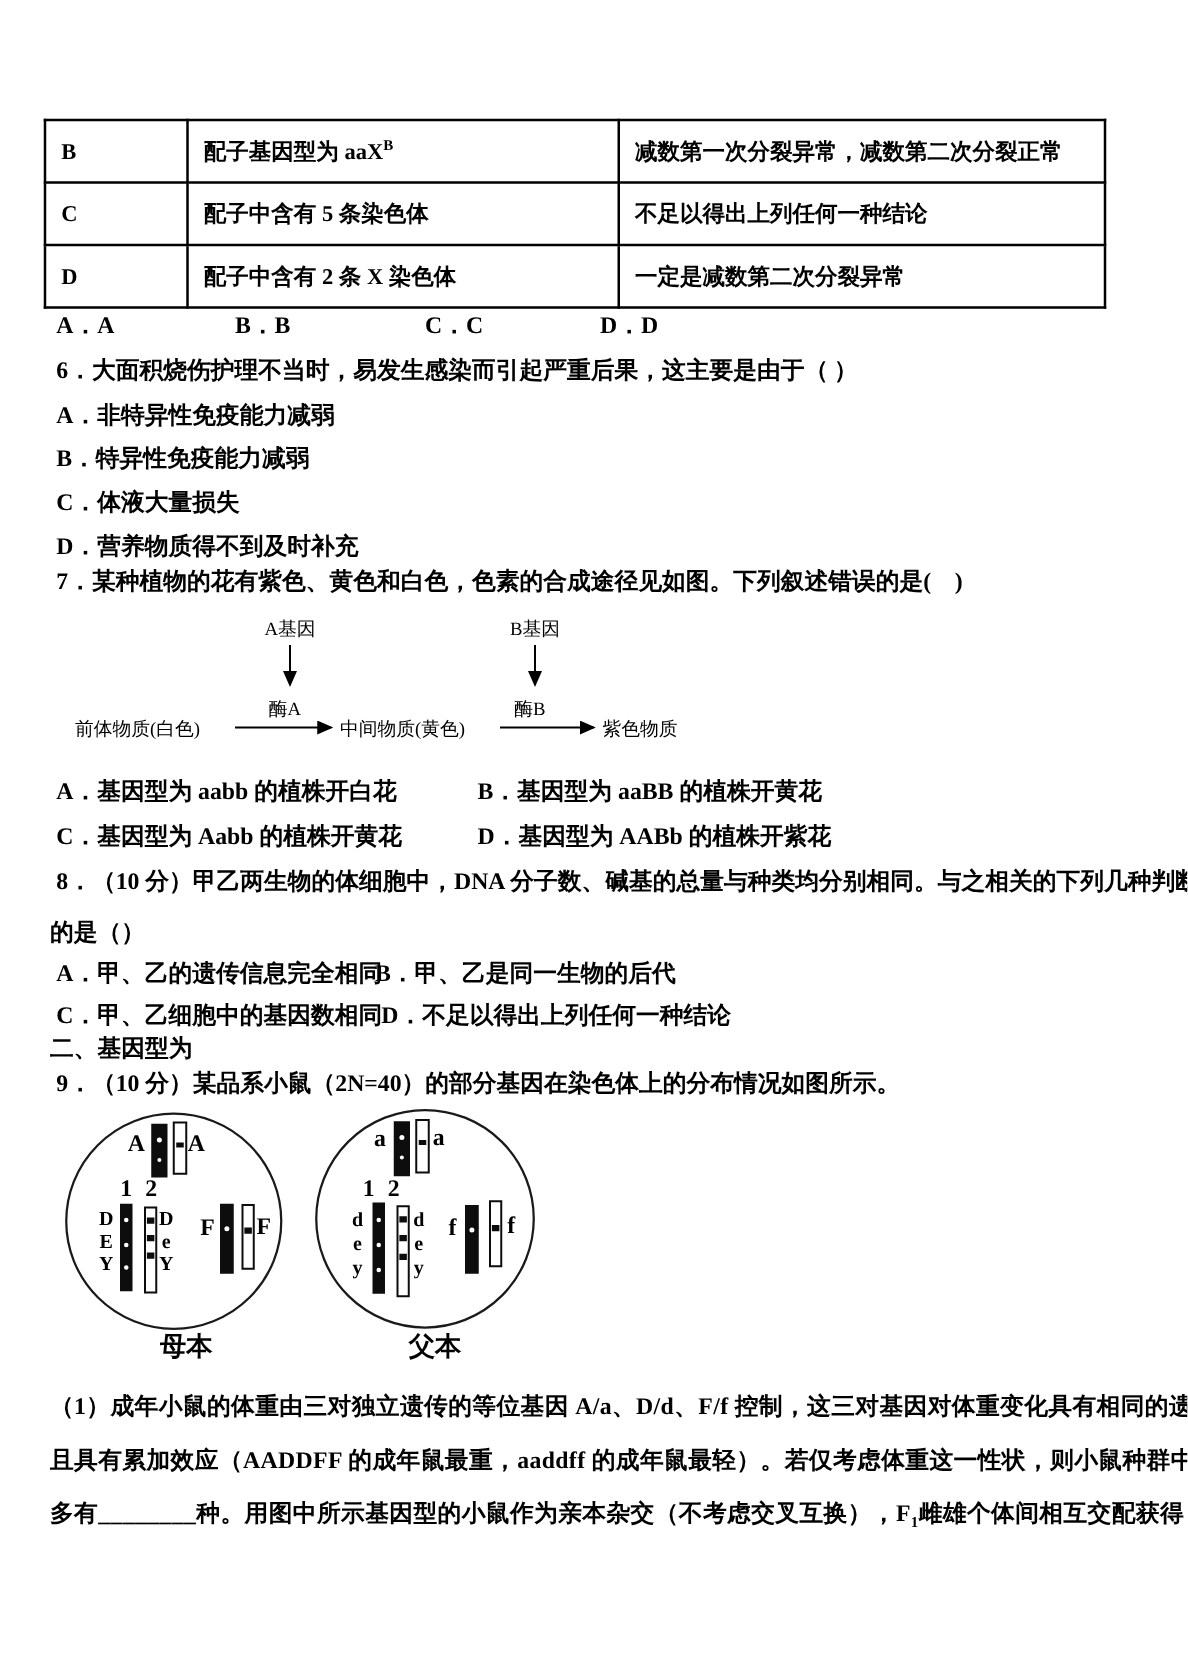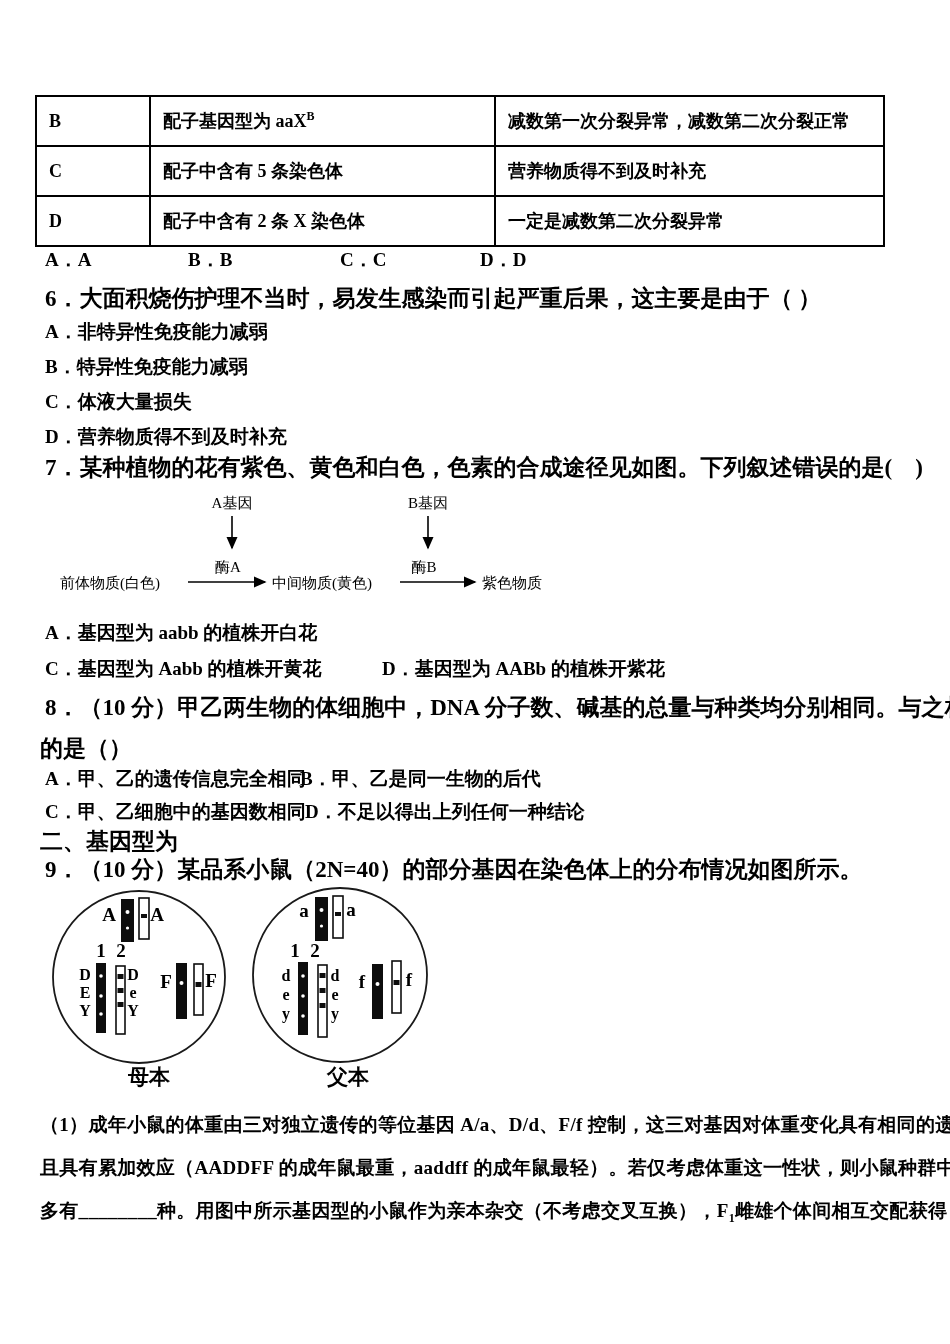--- a/index.html
+++ b/index.html
@@ -2,21 +2,21 @@
 <html><head>
 <meta charset="utf-8">
 <style>
   html,body { margin:0; padding:0; background:#ffffff; }
   .page {
     position:relative; width:950px; height:1344px; background:#ffffff;
     font-family:"Liberation Serif","DejaVu Serif",serif;
     color:#000; font-weight:bold; overflow:hidden;
   }
   .abs { position:absolute; white-space:nowrap; }
-  .stem { font-size:23px; }
+  .stem { font-size:19px; }
   .opt  { font-size:19px; }
   .tbl {
     position:absolute; left:35px; top:95px; width:850px;
     border-collapse:collapse; table-layout:fixed;
   }
   .tbl td {
     border:2px solid #000; font-size:18px; font-weight:bold;
     padding:0 0 0 12px; vertical-align:middle; height:48px;
   }
   .tbl .c1 { width:100px; }
@@ -44,21 +44,21 @@
   <table class="tbl">
     <tbody>
         <tr>
       <td class="c1">B</td>
       <td class="c2"><span>配子基因型为 aaX</span><sup>B</sup></td>
       <td>减数第一次分裂异常，减数第二次分裂正常</td>
     </tr>
     <tr>
       <td class="c1">C</td>
       <td class="c2"><span>配子中含有 5 条染色体</span><sup></sup></td>
-      <td>营养物质得不到及时补充</td>
+      <td>不足以得出上列任何一种结论</td>
     </tr>
     <tr>
       <td class="c1">D</td>
       <td class="c2"><span>配子中含有 2 条 X 染色体</span><sup></sup></td>
       <td>一定是减数第二次分裂异常</td>
     </tr>
   </tbody>
     </table>
 
   <span class="abs opt" style="left:45px;top:247px">A．A</span>
@@ -87,20 +87,21 @@
     <line class="ln" x1="368" y1="26" x2="368" y2="58" marker-end="url(#ah)"></line>
     <text class="dtext" x="364" y="82" text-anchor="middle">酶B</text>
     <text class="dtext" x="0" y="98">前体物质(白色)</text>
     <line class="ln" x1="128" y1="92" x2="205" y2="92" marker-end="url(#ah)"></line>
     <text class="dtext" x="212" y="98">中间物质(黄色)</text>
     <line class="ln" x1="340" y1="92" x2="415" y2="92" marker-end="url(#ah)"></line>
     <text class="dtext" x="422" y="98">紫色物质</text>
   </svg>
 
   <div class="abs opt" style="left:45px;top:620px">A．基因型为 aabb 的植株开白花</div>
+  <div class="abs opt" style="left:382px;top:620px">B．基因型为 aaBB 的植株开黄花</div>
   <div class="abs opt" style="left:45px;top:656px">C．基因型为 Aabb 的植株开黄花</div>
   <div class="abs opt" style="left:382px;top:656px">D．基因型为 AABb 的植株开紫花</div>
 
   <div class="abs stem" style="left:45px;top:692px">8．（10 分）甲乙两生物的体细胞中，DNA 分子数、碱基的总量与种类均分别相同。与之相关的下列几种判断中，正确</div>
   <div class="abs stem" style="left:40px;top:733px">的是（）</div>
   <div class="abs opt" style="left:45px;top:766px">A．甲、乙的遗传信息完全相同</div>
   <div class="abs opt" style="left:45px;top:799px">C．甲、乙细胞中的基因数相同</div>
   <div class="abs opt" style="left:300px;top:766px">B．甲、乙是同一生物的后代</div>
   <div class="abs opt" style="left:305px;top:799px">D．不足以得出上列任何一种结论</div>
 

